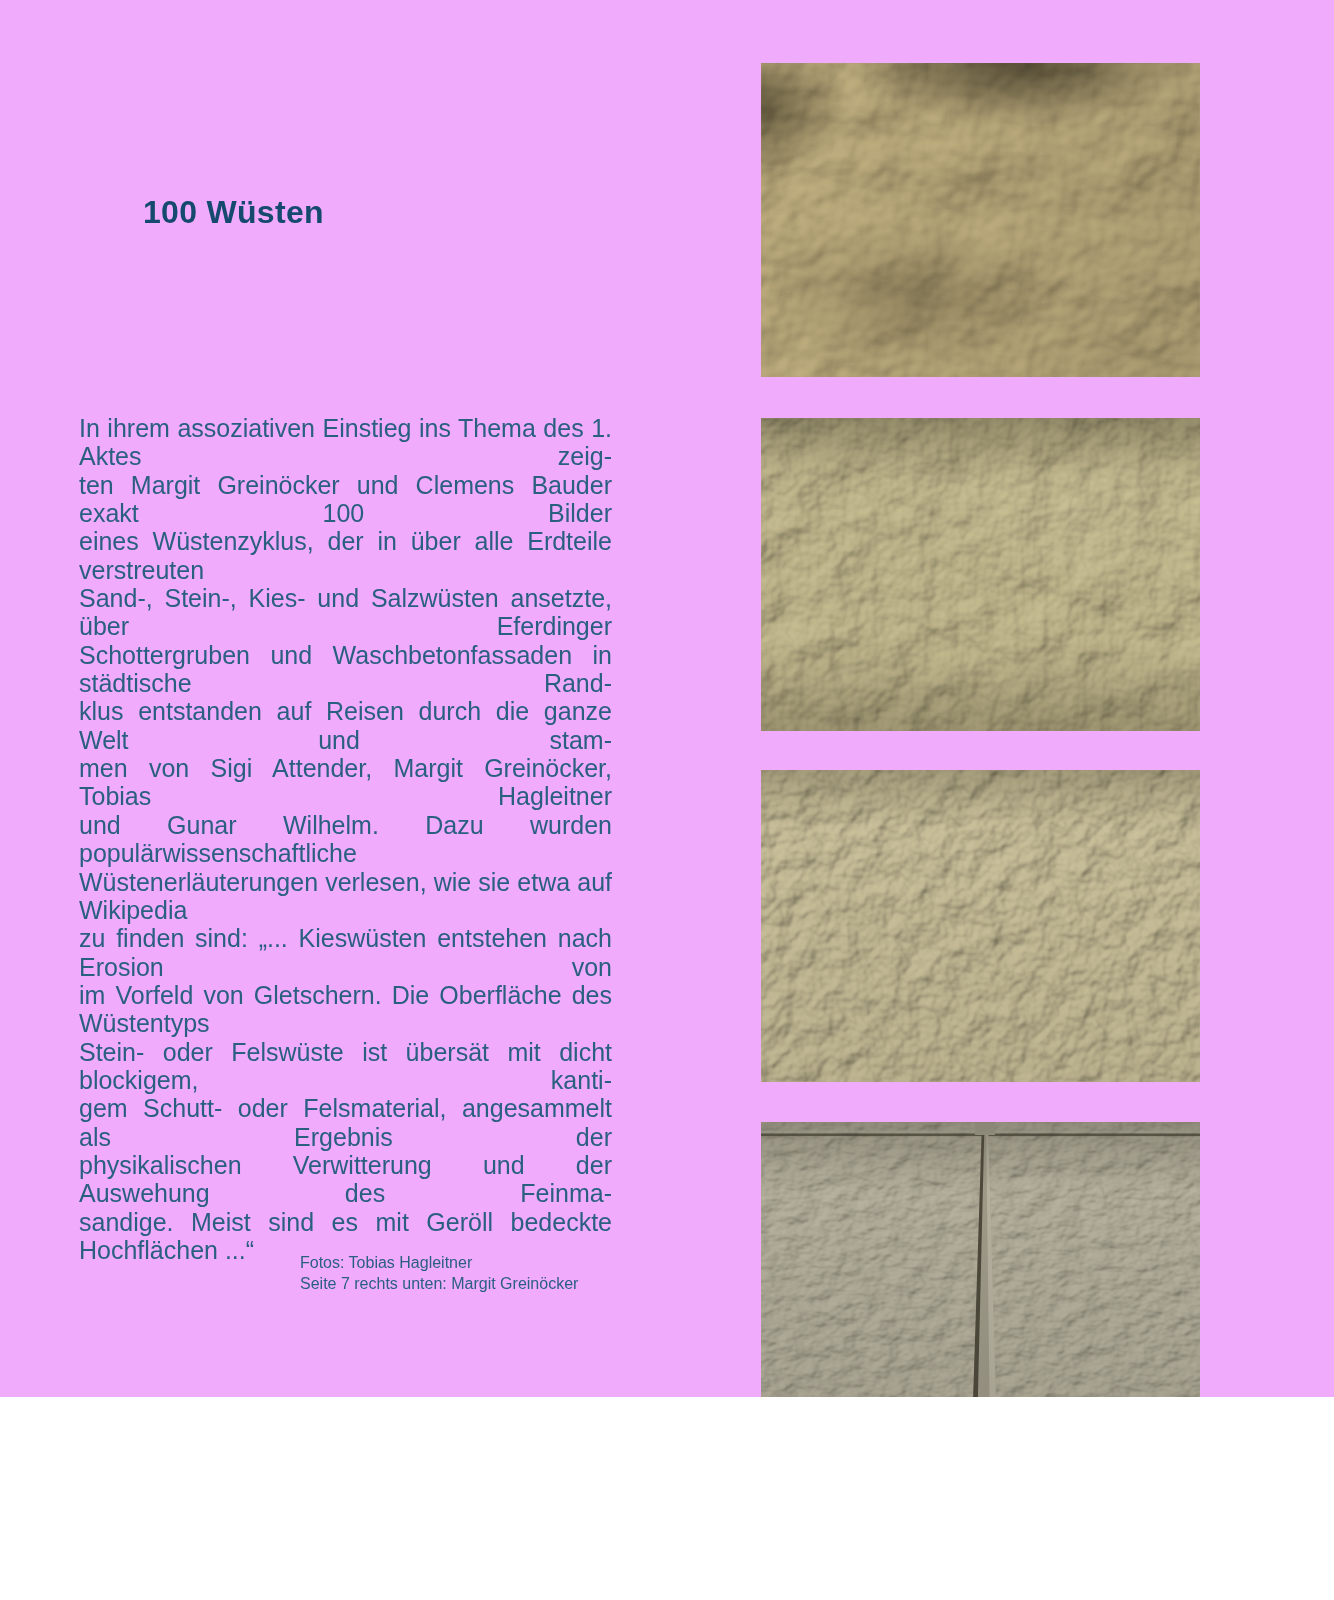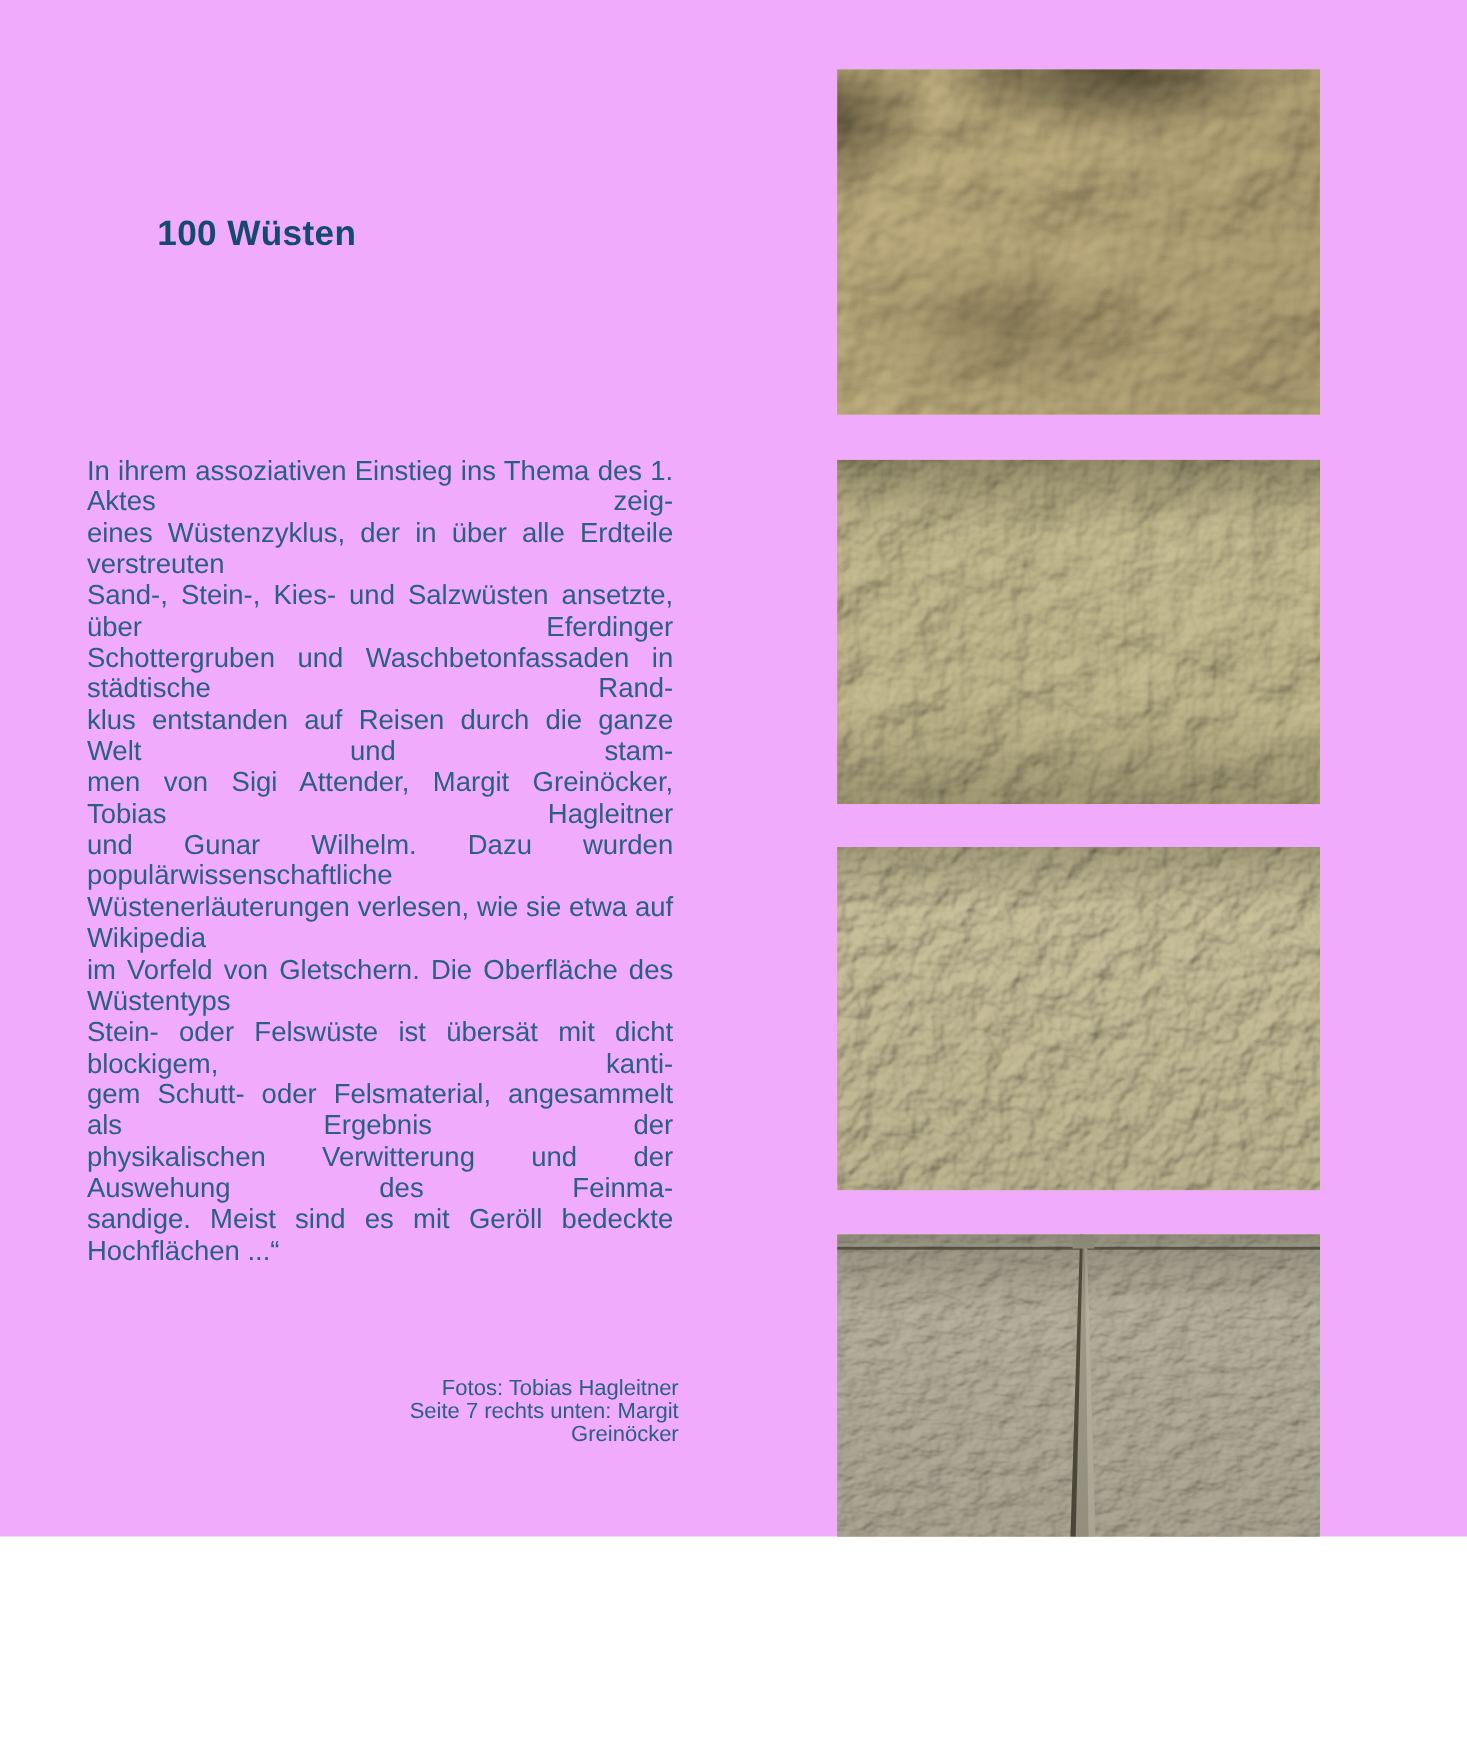--- a/index.html
+++ b/index.html
@@ -39,22 +39,22 @@
     text-justify: inter-word;
     white-space: normal;
   }
   .body-text .line.last { text-align-last: left; }
 
   .credits {
     position: absolute;
     left: 300px;
     top: 1252px;
     width: 317px;
-    text-align: right;
-    font-size: 20px;
+    text-align: left;
+    font-size: 16px;
     line-height: 21px;
     color: #2a5f80;
   }
 
   .page-number {
     position: absolute;
     left: 561px;
     top: 1494px;
     width: 80px;
     text-align: center;
@@ -111,27 +111,29 @@
 </style>
 </head>
 <body>
 
 <div class="page">
 
   <h1 class="heading">100 Wüsten</h1>
 
   <div class="body-text">
     <div class="line">In ihrem assoziativen Einstieg ins Thema des 1. Aktes zeig-</div>
+    <div class="line">ten Margit Greinöcker und Clemens Bauder exakt 100 Bilder</div>
     <div class="line">eines Wüstenzyklus, der in über alle Erdteile verstreuten</div>
     <div class="line">Sand-, Stein-, Kies- und Salzwüsten ansetzte, über Eferdinger</div>
     <div class="line">Schottergruben und Waschbetonfassaden in städtische Rand-</div>
     <div class="line">klus entstanden auf Reisen durch die ganze Welt und stam-</div>
     <div class="line">men von Sigi Attender, Margit Greinöcker, Tobias Hagleitner</div>
     <div class="line">und Gunar Wilhelm. Dazu wurden populärwissenschaftliche</div>
     <div class="line">Wüstenerläuterungen verlesen, wie sie etwa auf Wikipedia</div>
+    <div class="line">zu finden sind: „... Kieswüsten entstehen nach Erosion von</div>
     <div class="line">im Vorfeld von Gletschern. Die Oberfläche des Wüstentyps</div>
     <div class="line">Stein- oder Felswüste ist übersät mit dicht blockigem, kanti-</div>
     <div class="line">gem Schutt- oder Felsmaterial, angesammelt als Ergebnis der</div>
     <div class="line">physikalischen Verwitterung und der Auswehung des Feinma-</div>
     <div class="line last">sandige. Meist sind es mit Geröll bedeckte Hochflächen ...“</div>
   </div>
 
   <div class="credits">
     <div class="credit-line">Fotos: Tobias Hagleitner</div>
     <div class="credit-line">Seite 7 rechts unten: Margit Greinöcker</div>

